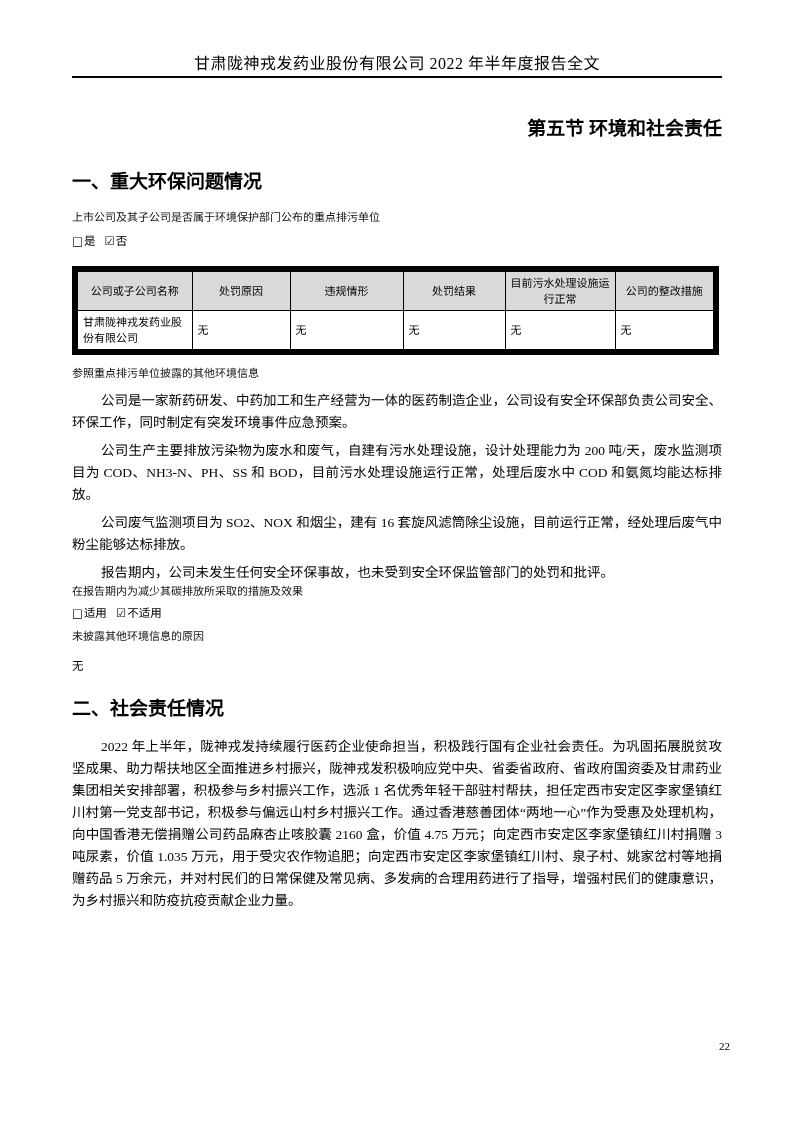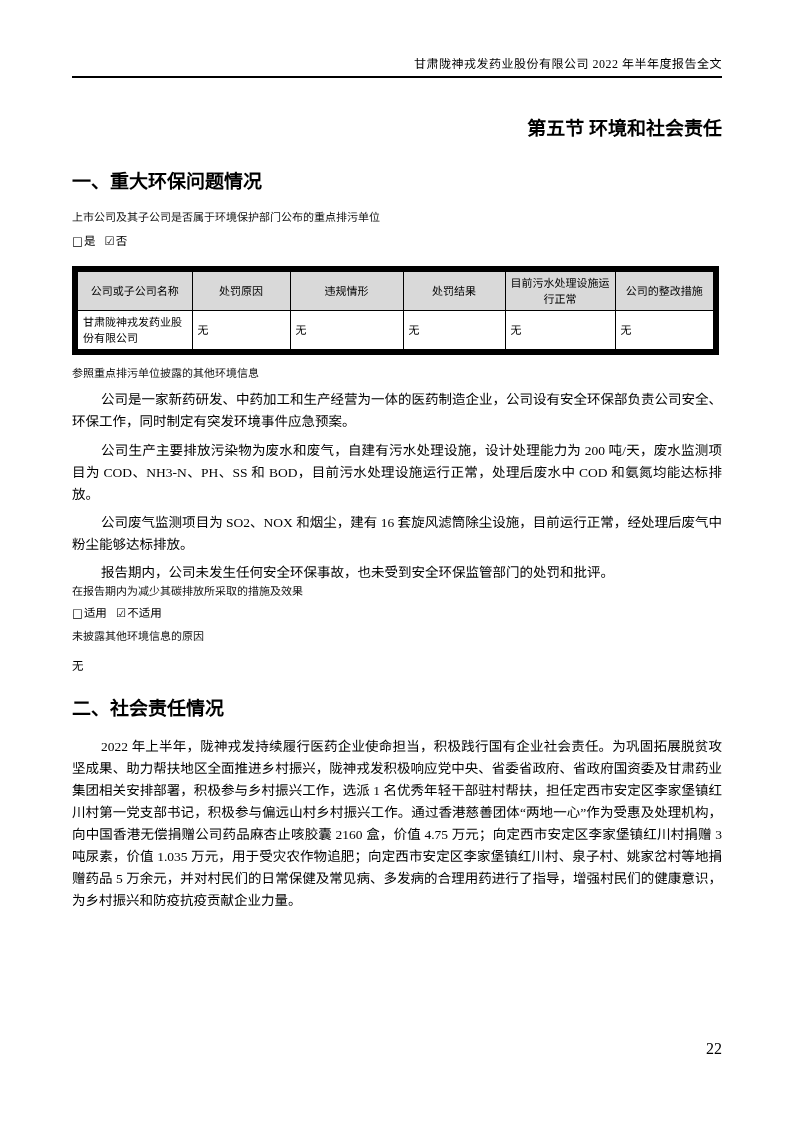--- a/index.html
+++ b/index.html
@@ -11,22 +11,22 @@
     background:#ffffff;
     color:#000;
     font-family:"Liberation Serif","DejaVu Serif",serif;
     overflow:hidden;
   }
   .content { position:absolute; left:72px; top:0; width:650px; }
 
   .doc-header {
     padding-top:57px; padding-bottom:5px;
     border-bottom:2px solid #000;
-    text-align:right;
-    font-size:12px; line-height:14px;
+    text-align:center;
+    font-size:16px; line-height:14px;
     letter-spacing:0.5px;
   }
 
   .doc-title {
     margin-top:38px;
     text-align:right;
     font-size:19px; font-weight:bold;
     line-height:26px;
   }
 
@@ -74,30 +74,30 @@
     height:40px;
   }
   table.penalty td { text-align:left; height:36px; }
 
   .para {
     font-size:13.5px;
     line-height:22px;
     text-align:justify;
     text-indent:2.15em;
   }
-  .para.m10 { margin-top:10px;font-family:Liberation Mono, monospace; }
+  .para.m10 { margin-top:10px; }
   .para.m6  { margin-top:6px; }
   .para.m17 { margin-top:17px; }
 
   .answer { margin-top:16px; font-size:11.5px; line-height:14px; }
 
   .page-number {
     position:absolute;
-    top:1040px; right:71px;
-    font-size:16px;
+    top:1040px; right:63px;
+    font-size:11px;
   }
 </style>
 </head>
 <body>
 
 <div class="page">
   <div class="content">
 
     <div class="doc-header">甘肃陇神戎发药业股份有限公司 2022 年半年度报告全文</div>
 

